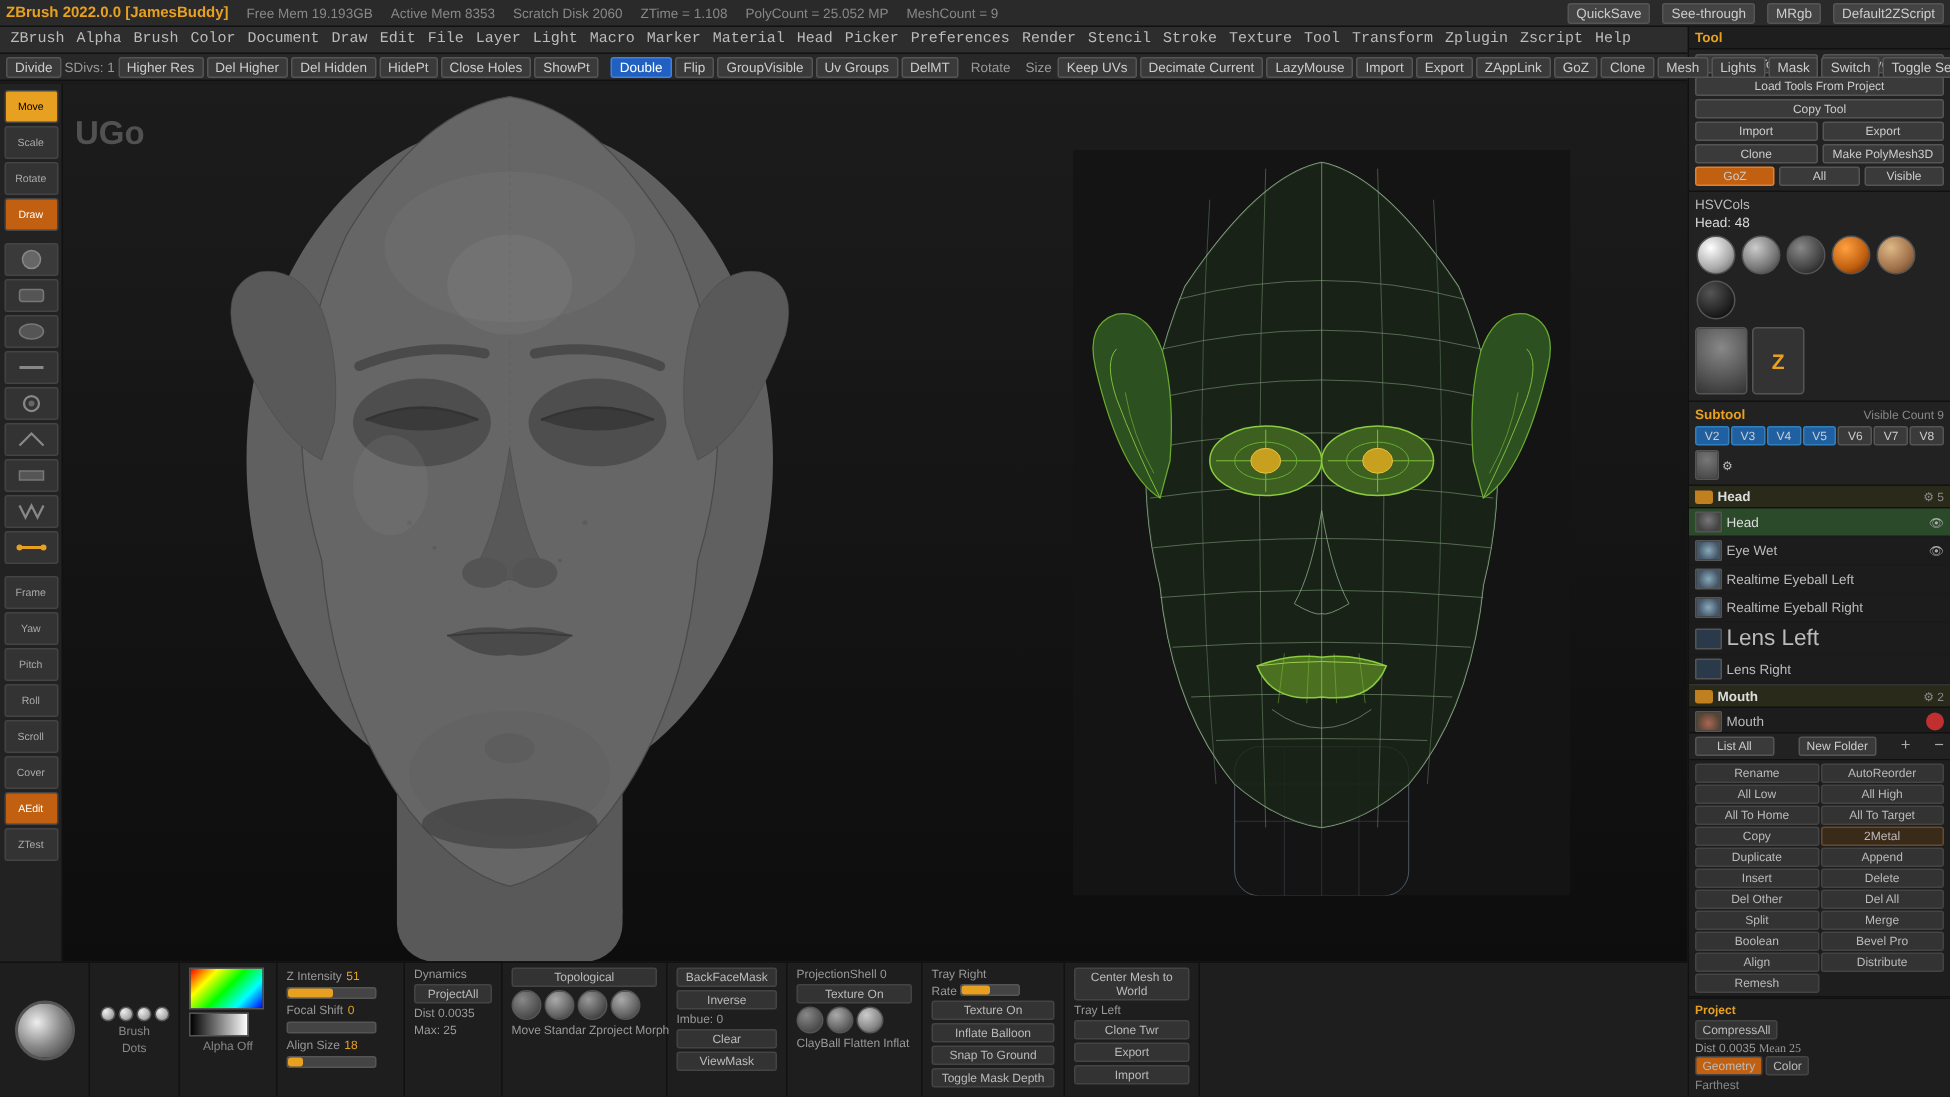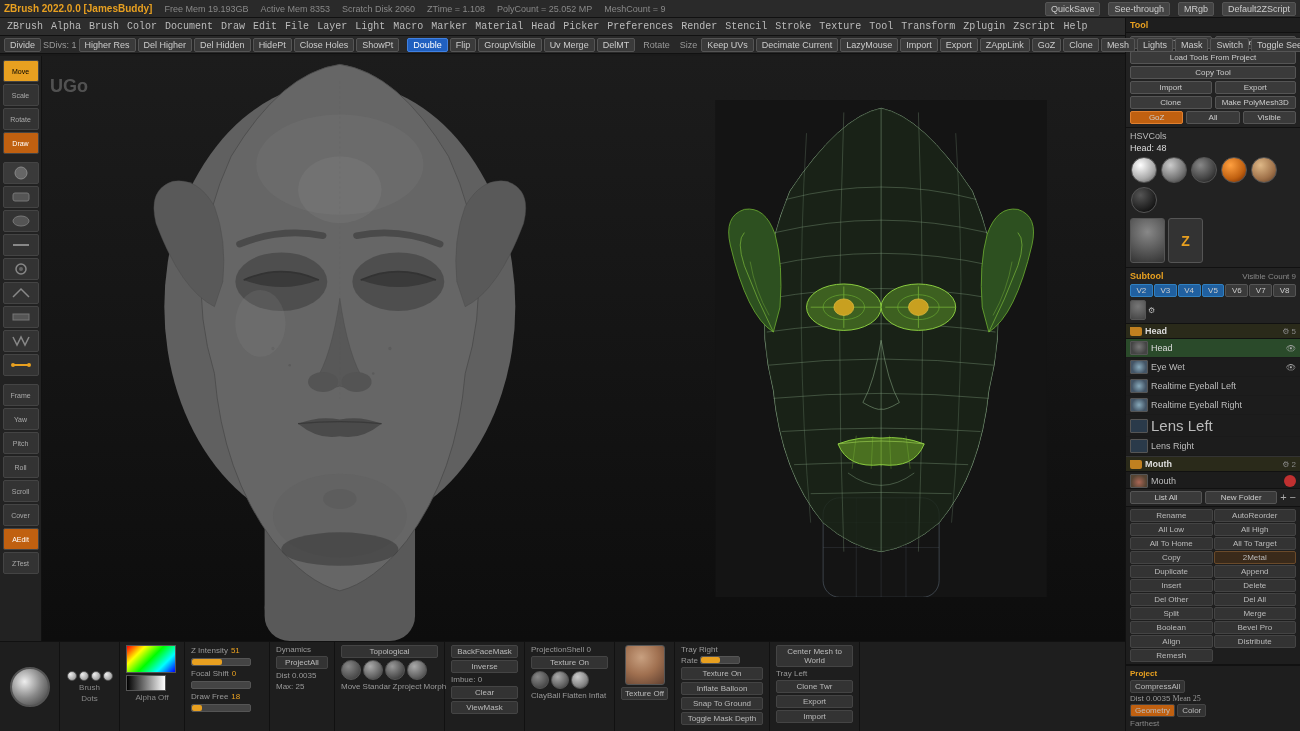--- a/index.html
+++ b/index.html
@@ -389,21 +389,21 @@
   <button class="tb-btn">Higher Res</button>
   <button class="tb-btn">Del Higher</button>
   <button class="tb-btn">Del Hidden</button>
   <button class="tb-btn">HidePt</button>
   <button class="tb-btn">Close Holes</button>
   <button class="tb-btn">ShowPt</button>
   <div class="tb-separator"></div>
   <button class="tb-btn blue">Double</button>
   <button class="tb-btn">Flip</button>
   <button class="tb-btn">GroupVisible</button>
-  <button class="tb-btn">Uv Merge</button>
+  <button class="tb-btn">Uv Groups</button>
   <button class="tb-btn">DelMT</button>
   <div class="tb-separator"></div>
   <span class="tb-label">Rotate</span>
   <div class="mini-slider" style="width:80px;">
       <div class="mini-slider-fill" style="width:50%"></div>
     </div>
   <div class="tb-separator"></div>
   <span class="tb-label">Size</span>
   <div class="mini-slider" style="width:40px;">
       <div class="mini-slider-fill" style="width:60%"></div>
@@ -640,21 +640,21 @@
         <line x1="170" y1="405" x2="165" y2="445" stroke="#8acc40" stroke-width="0.5" opacity="0.7"></line>
         <line x1="190" y1="405" x2="188" y2="445" stroke="#8acc40" stroke-width="0.5" opacity="0.7"></line>
         <line x1="210" y1="405" x2="212" y2="445" stroke="#8acc40" stroke-width="0.5" opacity="0.7"></line>
         <line x1="230" y1="405" x2="235" y2="445" stroke="#8acc40" stroke-width="0.5" opacity="0.7"></line>
         <line x1="200" y1="407" x2="200" y2="442" stroke="#9acc50" stroke-width="0.7" opacity="0.8"></line>
 
         <path d="M160,450 Q200,480 240,450" fill="none" stroke="#8aab88" stroke-width="0.7" opacity="0.7"></path>
       </svg>
     </div>
 
-    <div style="position:absolute;top:20px;left:8px;font-size:18px;font-weight:bold;color:#888;opacity:0.5;">UGo</div>
+    <div style="position:absolute;top:20px;left:8px;font-size:22px;font-weight:bold;color:#888;opacity:0.5;">UGo</div>
 
   </div>
 </div>
 
 <div id="right-panel">
   <div id="right-panel-header">
     <span>Zplugin</span>
     <span style="color:#888;font-size:9px;">▲</span>
   </div>
 
@@ -780,21 +780,21 @@
     </div>
 
     <div class="subtool-item">
       <div class="subtool-thumb mouth"></div>
       <span style="flex:1;font-size:9px;color:#bbb;">Mouth</span>
       <div style="width:12px;height:12px;border-radius:50%;background:#c03030;"></div>
     </div>
 
   </div>
 
-  <div style="background:#222;padding:2px 4px;display:flex;gap:3px;border-top:1px solid #111;border-bottom:1px solid #111;">
+  <div style="background:#222;padding:2px 4px;display:flex;gap:16px;border-top:1px solid #111;border-bottom:1px solid #111;">
     <button class="rpanel-btn">List All</button>
     <button class="rpanel-btn">New Folder</button>
     <span style="margin-left:auto;cursor:pointer;color:#aaa;">+</span>
     <span style="cursor:pointer;color:#aaa;">−</span>
   </div>
 
   <div style="background:#1e1e1e;padding:2px 4px;display:grid;grid-template-columns:1fr 1fr;gap:1px;border-bottom:1px solid #111;">
     <button class="action-btn">Rename</button>
     <button class="action-btn">AutoReorder</button>
     <button class="action-btn">All Low</button>
@@ -870,21 +870,21 @@
       <div class="bp-slider-fill" style="width:51%;"></div>
     </div>
     <div class="rpanel-row">
       <span class="bp-label">Focal Shift</span>
       <span class="bp-value">0</span>
     </div>
     <div class="bp-slider">
       <div class="bp-slider-fill" style="width:0%;"></div>
     </div>
     <div class="rpanel-row">
-      <span class="bp-label">Draw Free</span>
+      <span class="bp-label">Align Size</span>
       <span class="bp-value">18</span>
     </div>
     <div class="bp-slider">
       <div class="bp-slider-fill" style="width:18%;"></div>
     </div>
   </div>
 
   <div class="bp-section" style="width:65px;">
     <span class="bp-label">Dynamics</span>
     <button class="bp-btn">ProjectAll</button>
@@ -926,24 +926,20 @@
       <div style="width:18px;height:18px;border-radius:50%;background:radial-gradient(circle at 35% 30%,#aaa 0%,#666 60%,#333 100%);border:1px solid #555;cursor:pointer;"></div>
       <div style="width:18px;height:18px;border-radius:50%;background:radial-gradient(circle at 35% 30%,#ccc 0%,#888 60%,#444 100%);border:1px solid #555;cursor:pointer;"></div>
     </div>
     <div style="display:flex;gap:2px;">
       <span class="bp-label">ClayBall</span>
       <span class="bp-label">Flatten</span>
       <span class="bp-label">Inflat</span>
     </div>
   </div>
 
-  <div class="bp-section" style="width:55px;align-items:center;">
-    <div style="width:40px;height:40px;background:radial-gradient(circle at 40% 30%,#c8a080 0%,#a07050 50%,#604030 100%);border:1px solid #555;border-radius:3px;cursor:pointer;"></div>
-    <button class="bp-btn">Texture Off</button>
-  </div>
 
   <div class="bp-section" style="width:95px;">
     <span class="bp-label">Tray Right</span>
     <div style="display:flex;gap:2px;">
       <span class="bp-label">Rate</span>
       <div class="bp-slider" style="width:40px;">
           <div class="bp-slider-fill" style="width:50%;"></div>
         </div>
     </div>
     <button class="bp-btn">Texture On</button>

